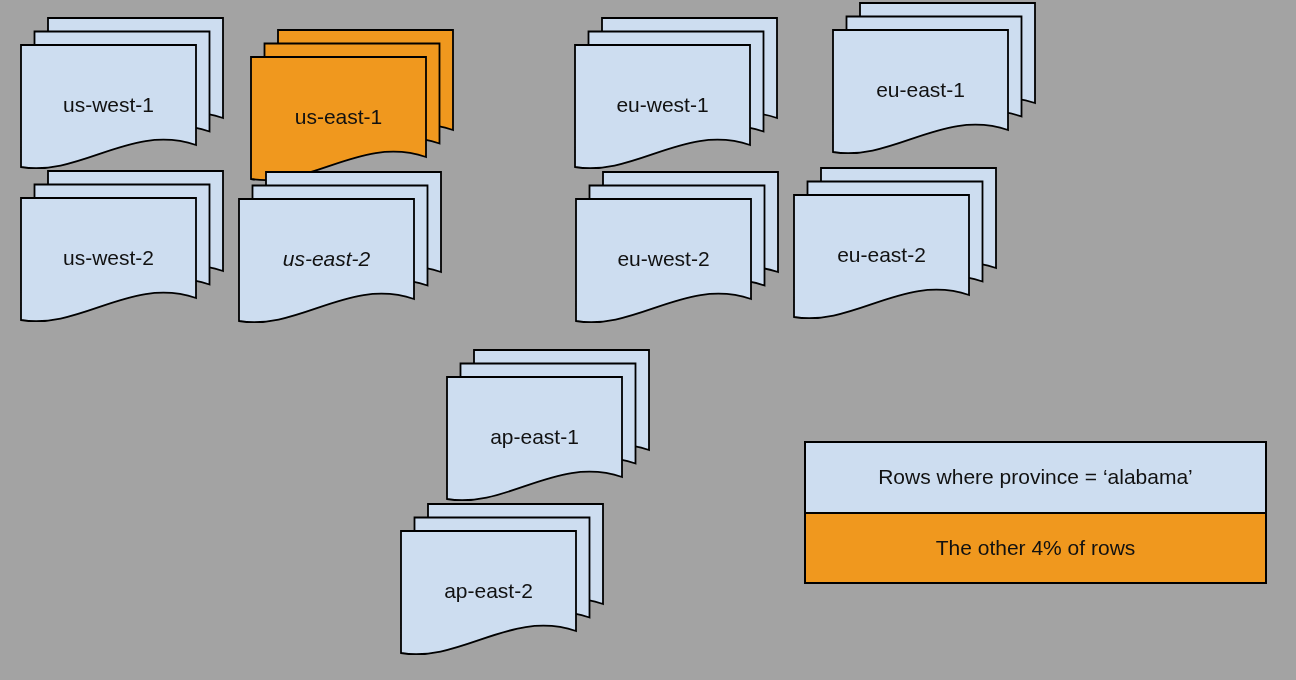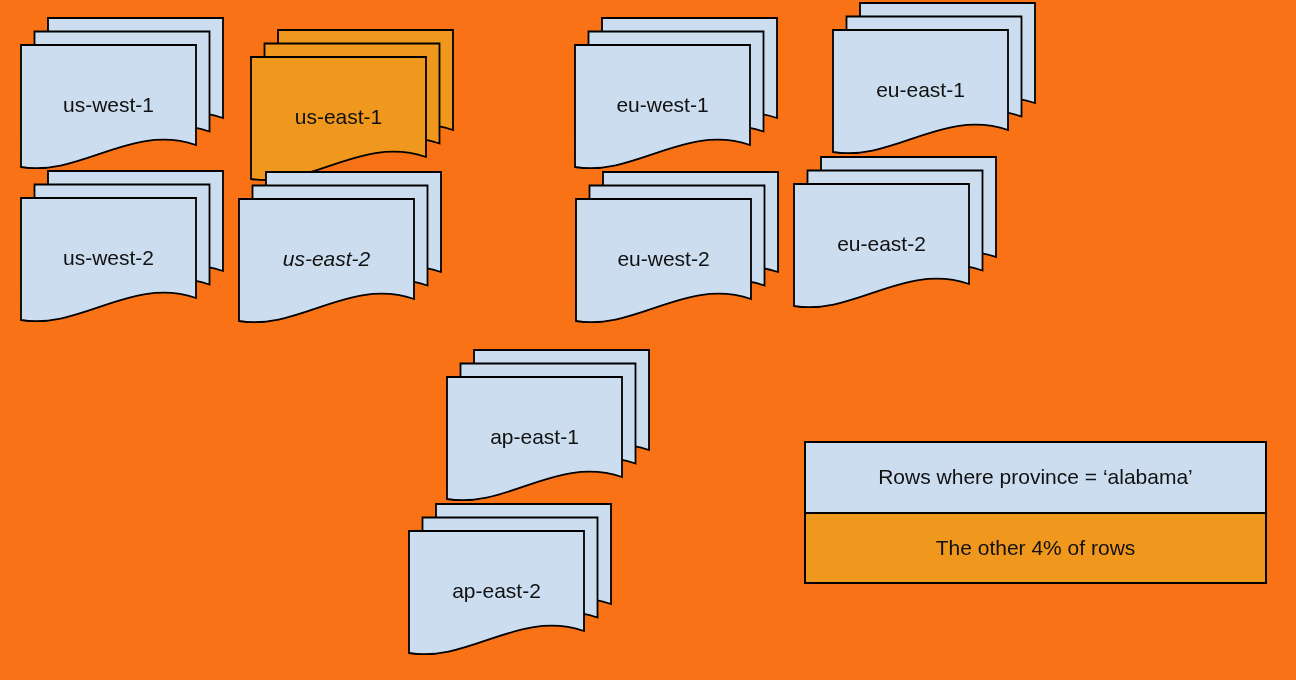--- a/index.html
+++ b/index.html
@@ -5,21 +5,21 @@
   html, body {
     margin: 0;
     padding: 0;
     background: #ffffff;
     font-family: "Liberation Sans", sans-serif;
   }
   .canvas {
     position: relative;
     width: 1296px;
     height: 680px;
-    background: #f97316;
+    background: #a3a3a3;
     overflow: hidden;
   }
   .stack {
     position: absolute;
   }
   .stack svg {
     display: block;
     overflow: visible;
   }
   .stack text {
@@ -100,37 +100,37 @@
         </svg>
       </div>
       <div class="stack" style="left: 575px; top: 171px;">
         <svg width="206" height="158" viewBox="-1 -1 206 158">
           <path d="M0,0 H175 V100 C110,78 60,132 0,122 Z" transform="translate(27,0)" fill="#cdddf0" stroke="#000000" stroke-width="1.8"></path>
           <path d="M0,0 H175 V100 C110,78 60,132 0,122 Z" transform="translate(13.5,13.5)" fill="#cdddf0" stroke="#000000" stroke-width="1.8"></path>
           <path d="M0,0 H175 V100 C110,78 60,132 0,122 Z" transform="translate(0,27)" fill="#cdddf0" stroke="#000000" stroke-width="1.8"></path>
           <text x="87.5" y="94" text-anchor="middle">eu-west-2</text>
         </svg>
       </div>
-      <div class="stack" style="left: 793px; top: 156px;">
+      <div class="stack" style="left: 793px; top: 167px;">
         <svg width="206" height="158" viewBox="-1 -1 206 158">
           <path d="M0,0 H175 V100 C110,78 60,132 0,122 Z" transform="translate(27,0)" fill="#cdddf0" stroke="#000000" stroke-width="1.8"></path>
           <path d="M0,0 H175 V100 C110,78 60,132 0,122 Z" transform="translate(13.5,13.5)" fill="#cdddf0" stroke="#000000" stroke-width="1.8"></path>
           <path d="M0,0 H175 V100 C110,78 60,132 0,122 Z" transform="translate(0,27)" fill="#cdddf0" stroke="#000000" stroke-width="1.8"></path>
           <text x="87.5" y="94" text-anchor="middle">eu-east-2</text>
         </svg>
       </div>
       <div class="stack" style="left: 402px; top: 349px; padding-left: 44px;">
         <svg width="206" height="158" viewBox="-1 -1 206 158">
           <path d="M0,0 H175 V100 C110,78 60,132 0,122 Z" transform="translate(27,0)" fill="#cdddf0" stroke="#000000" stroke-width="1.8"></path>
           <path d="M0,0 H175 V100 C110,78 60,132 0,122 Z" transform="translate(13.5,13.5)" fill="#cdddf0" stroke="#000000" stroke-width="1.8"></path>
           <path d="M0,0 H175 V100 C110,78 60,132 0,122 Z" transform="translate(0,27)" fill="#cdddf0" stroke="#000000" stroke-width="1.8"></path>
           <text x="87.5" y="94" text-anchor="middle">ap-east-1</text>
         </svg>
       </div>
-      <div class="stack" style="left: 376px; top: 503px; padding-left: 32px;">
+      <div class="stack" style="left: 368px; top: 503px; padding-left: 32px;">
         <svg width="206" height="158" viewBox="-1 -1 206 158">
           <path d="M0,0 H175 V100 C110,78 60,132 0,122 Z" transform="translate(27,0)" fill="#cdddf0" stroke="#000000" stroke-width="1.8"></path>
           <path d="M0,0 H175 V100 C110,78 60,132 0,122 Z" transform="translate(13.5,13.5)" fill="#cdddf0" stroke="#000000" stroke-width="1.8"></path>
           <path d="M0,0 H175 V100 C110,78 60,132 0,122 Z" transform="translate(0,27)" fill="#cdddf0" stroke="#000000" stroke-width="1.8"></path>
           <text x="87.5" y="94" text-anchor="middle">ap-east-2</text>
         </svg>
       </div>
     </div>
 
   <div class="legend" id="legend" style="left: 804px; top: 441px; width: 463px; height: 143px;">

